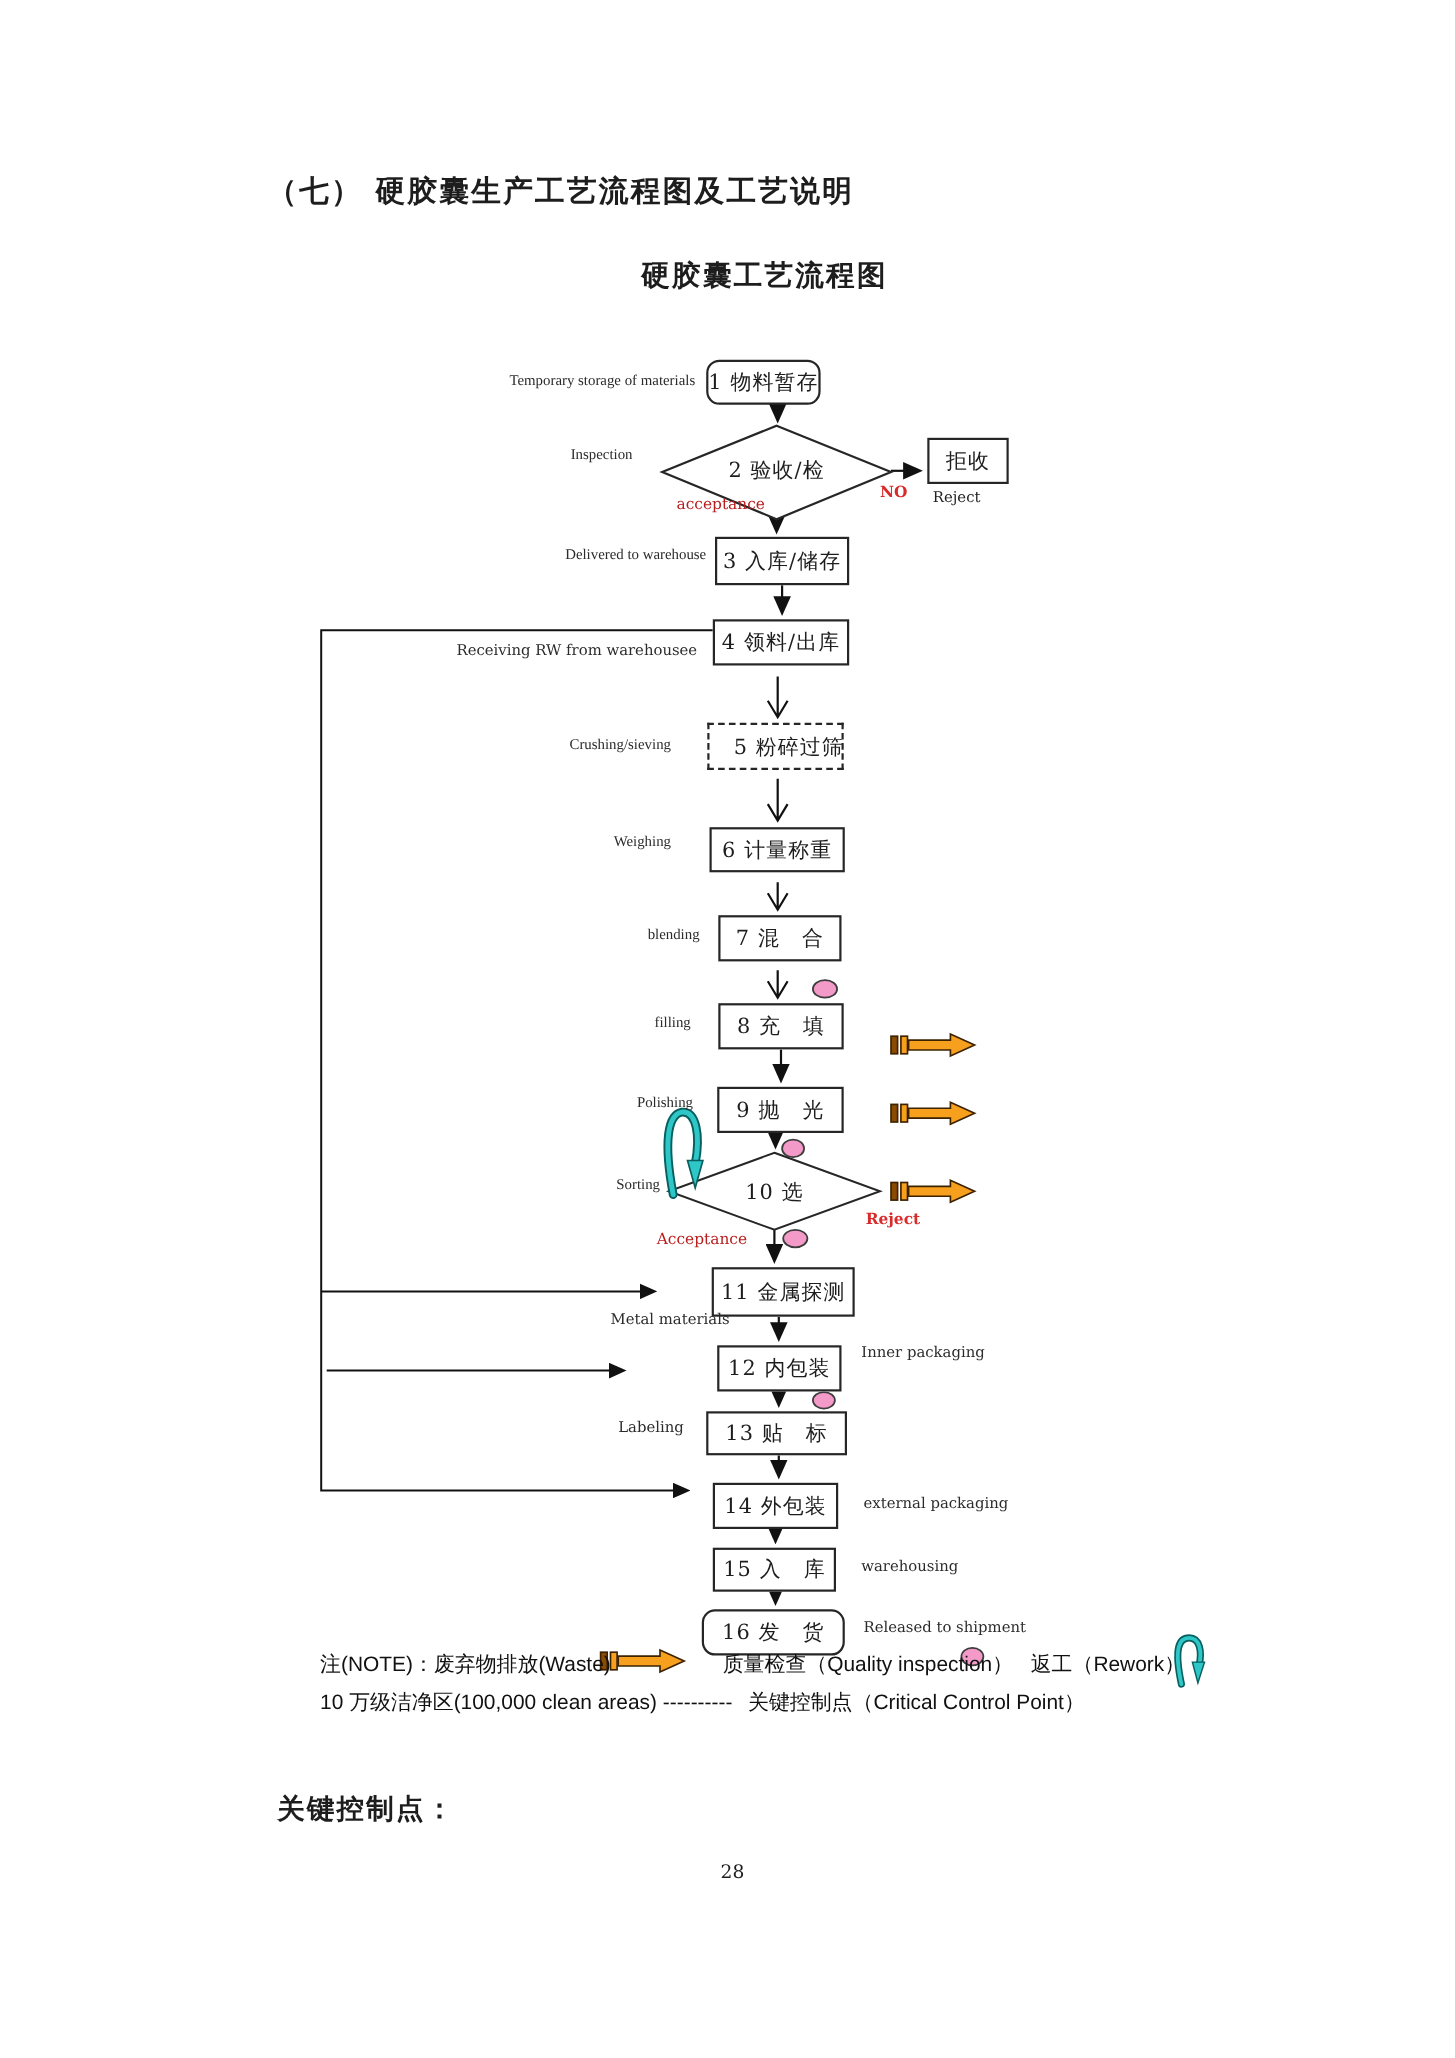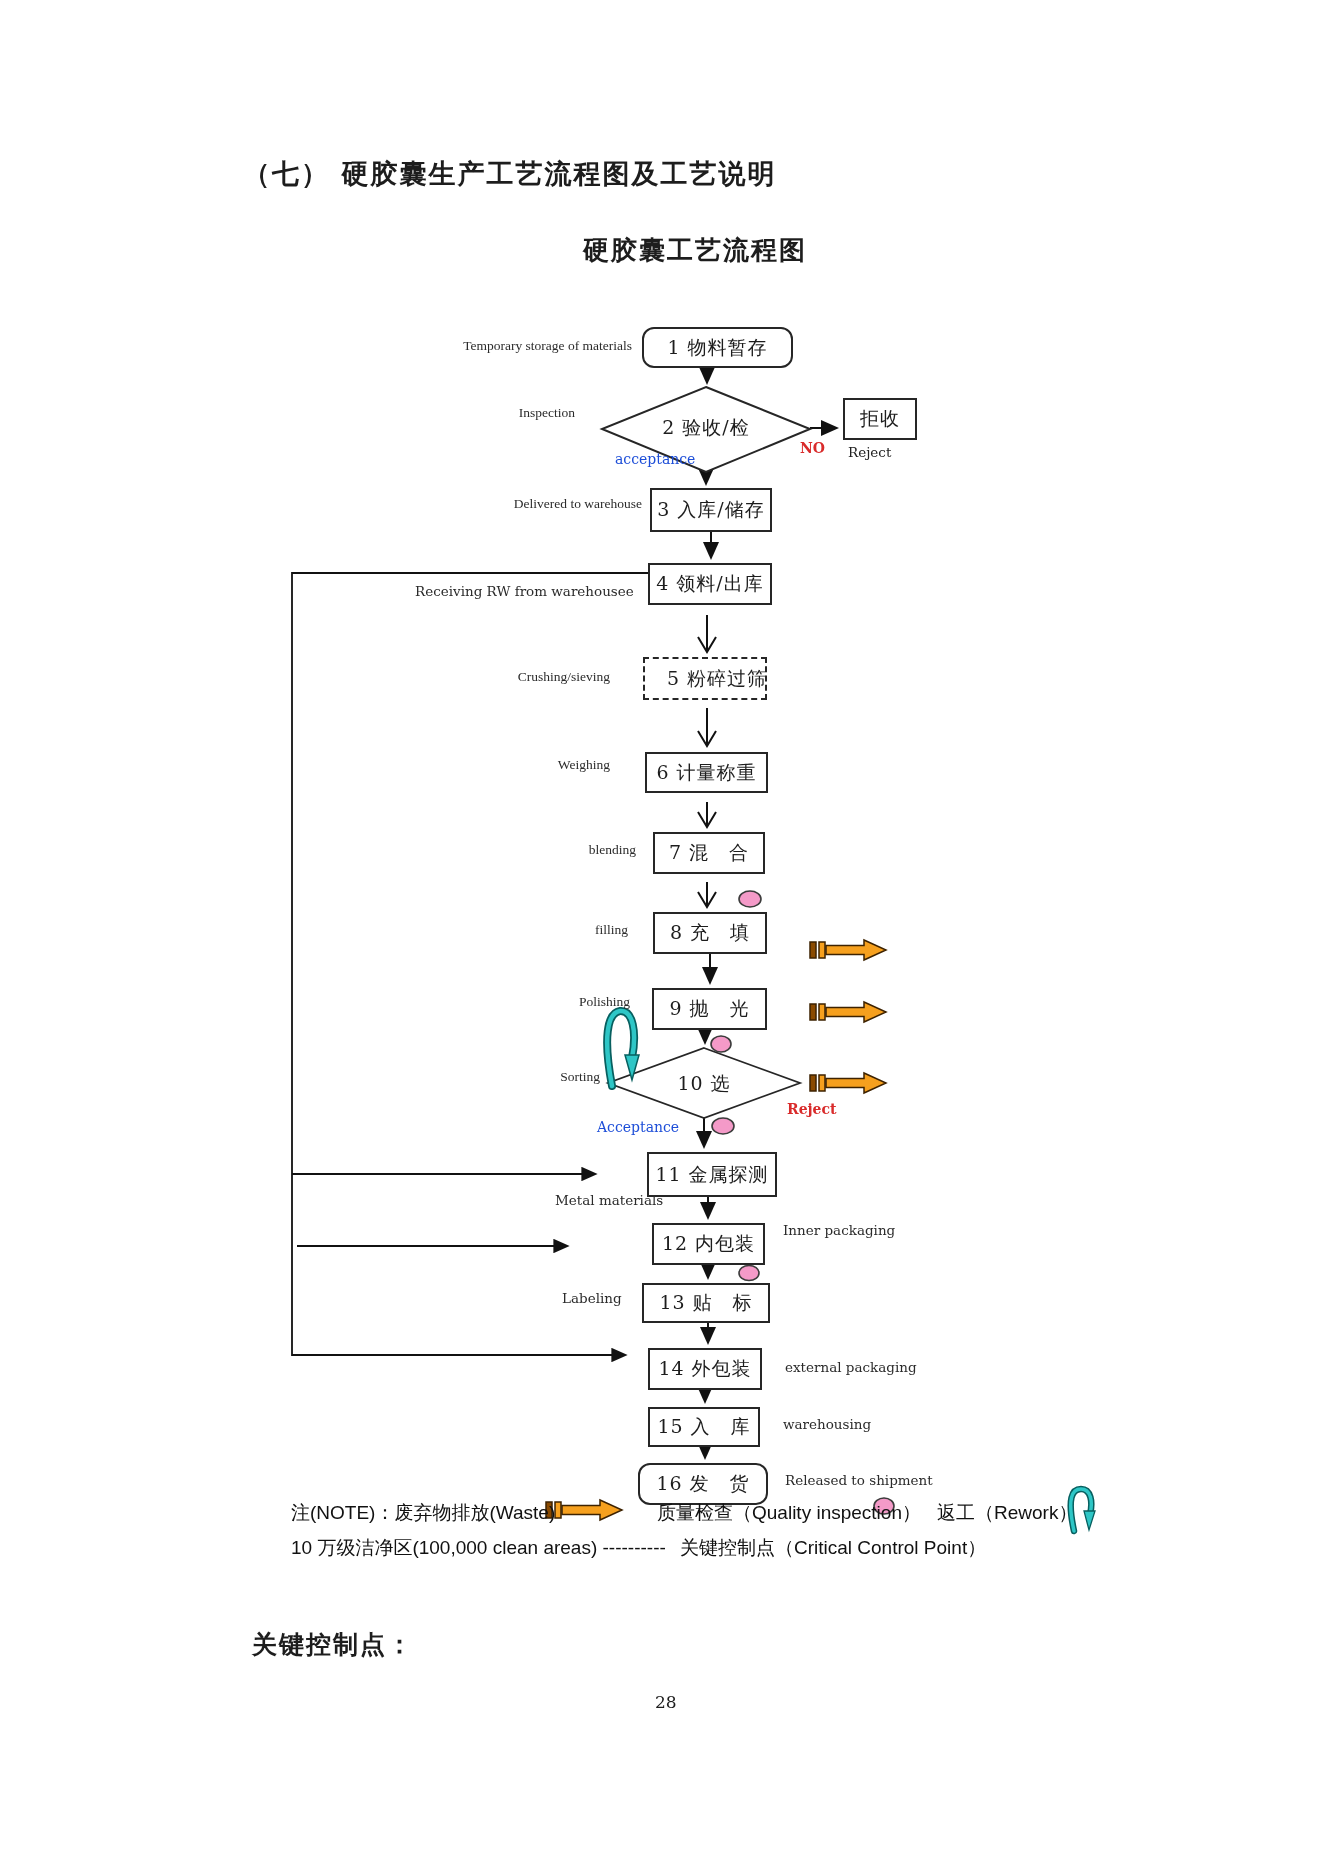--- a/index.html
+++ b/index.html
@@ -11,21 +11,21 @@
   .chart-title{font-size:26px;font-weight:bold;letter-spacing:2px;}
   .node{position:absolute;display:flex;align-items:center;justify-content:center;
         border:2px solid #262626;background:#fff;font-size:19px;letter-spacing:1px;
         box-sizing:border-box;white-space:nowrap;}
   .rounded{border-radius:12px;}
   .dashed{border-style:dashed;}
   .dtext{position:absolute;display:flex;align-items:center;justify-content:center;
          font-size:19px;letter-spacing:1px;white-space:nowrap;}
   .side{position:absolute;font-size:13.5px;color:#2b2b2b;white-space:nowrap;}
   .right-al{text-align:right;font-family:Liberation Serif, serif;}
-  .green{color:#1d4ed8;font-size:14px;}
+  .green{color:#b91c1c;font-size:14px;}
   .red{color:#d92b2b;font-size:14px;font-weight:bold;}
   .small-black{font-size:13.5px;color:#222;}
   .legend-line{position:absolute;font-family:"Liberation Sans","DejaVu Sans",sans-serif;
                font-size:19px;color:#111;white-space:nowrap;}
   .process-heading{font-size:25px;font-weight:bold;letter-spacing:2px;}
   .page-num{font-size:17px;}
   svg{position:absolute;left:0;top:0;}
 </style>
 </head>
 <body>
@@ -106,21 +106,21 @@
       </g>
     </g>
 
     <g>
       <path d="M 1074 1531 C 1067 1498, 1072 1489, 1081 1489 C 1091 1489, 1093 1502, 1090 1514" fill="none" stroke="#075f5f" stroke-width="6.5" stroke-linecap="round"></path>
       <path d="M 1074 1531 C 1067 1498, 1072 1489, 1081 1489 C 1091 1489, 1093 1502, 1090 1514" fill="none" stroke="#2ec6c6" stroke-width="3.5" stroke-linecap="round"></path>
       <polygon points="1084,1511 1095,1511 1089,1530" fill="#2ec6c6" stroke="#075f5f" stroke-width="1.3"></polygon>
     </g>
   </svg>
 
-  <div class="node rounded" style="left:642px;top:327px;width:151px;height:41px;">1 物料暂存</div>
+  <div class="node rounded" style="left:642px;top:327px;width:104px;height:41px;">1 物料暂存</div>
   <div class="dtext" style="left:602px;top:415px;width:208px;">2 验收/检</div>
   <div class="node" style="left:843px;top:398px;width:74px;height:42px;">拒收</div>
   <div class="node" style="left:650px;top:488px;width:122px;height:44px;">3 入库/储存</div>
   <div class="node" style="left:648px;top:563px;width:124px;height:42px;">4 领料/出库</div>
   <div class="node dashed" style="left:643px;top:657px;width:124px;height:43px;padding-left:24px;">5 粉碎过筛</div>
   <div class="node" style="left:645px;top:752px;width:123px;height:41px;">6 计量称重</div>
   <div class="node" style="left:653px;top:832px;width:112px;height:42px;">7 混　合</div>
   <div class="node" style="left:653px;top:912px;width:114px;height:42px;">8 充　填</div>
   <div class="node" style="left:652px;top:988px;width:115px;height:42px;">9 抛　光</div>
   <div class="dtext" style="left:608px;top:1071px;width:192px;">10 选</div>

